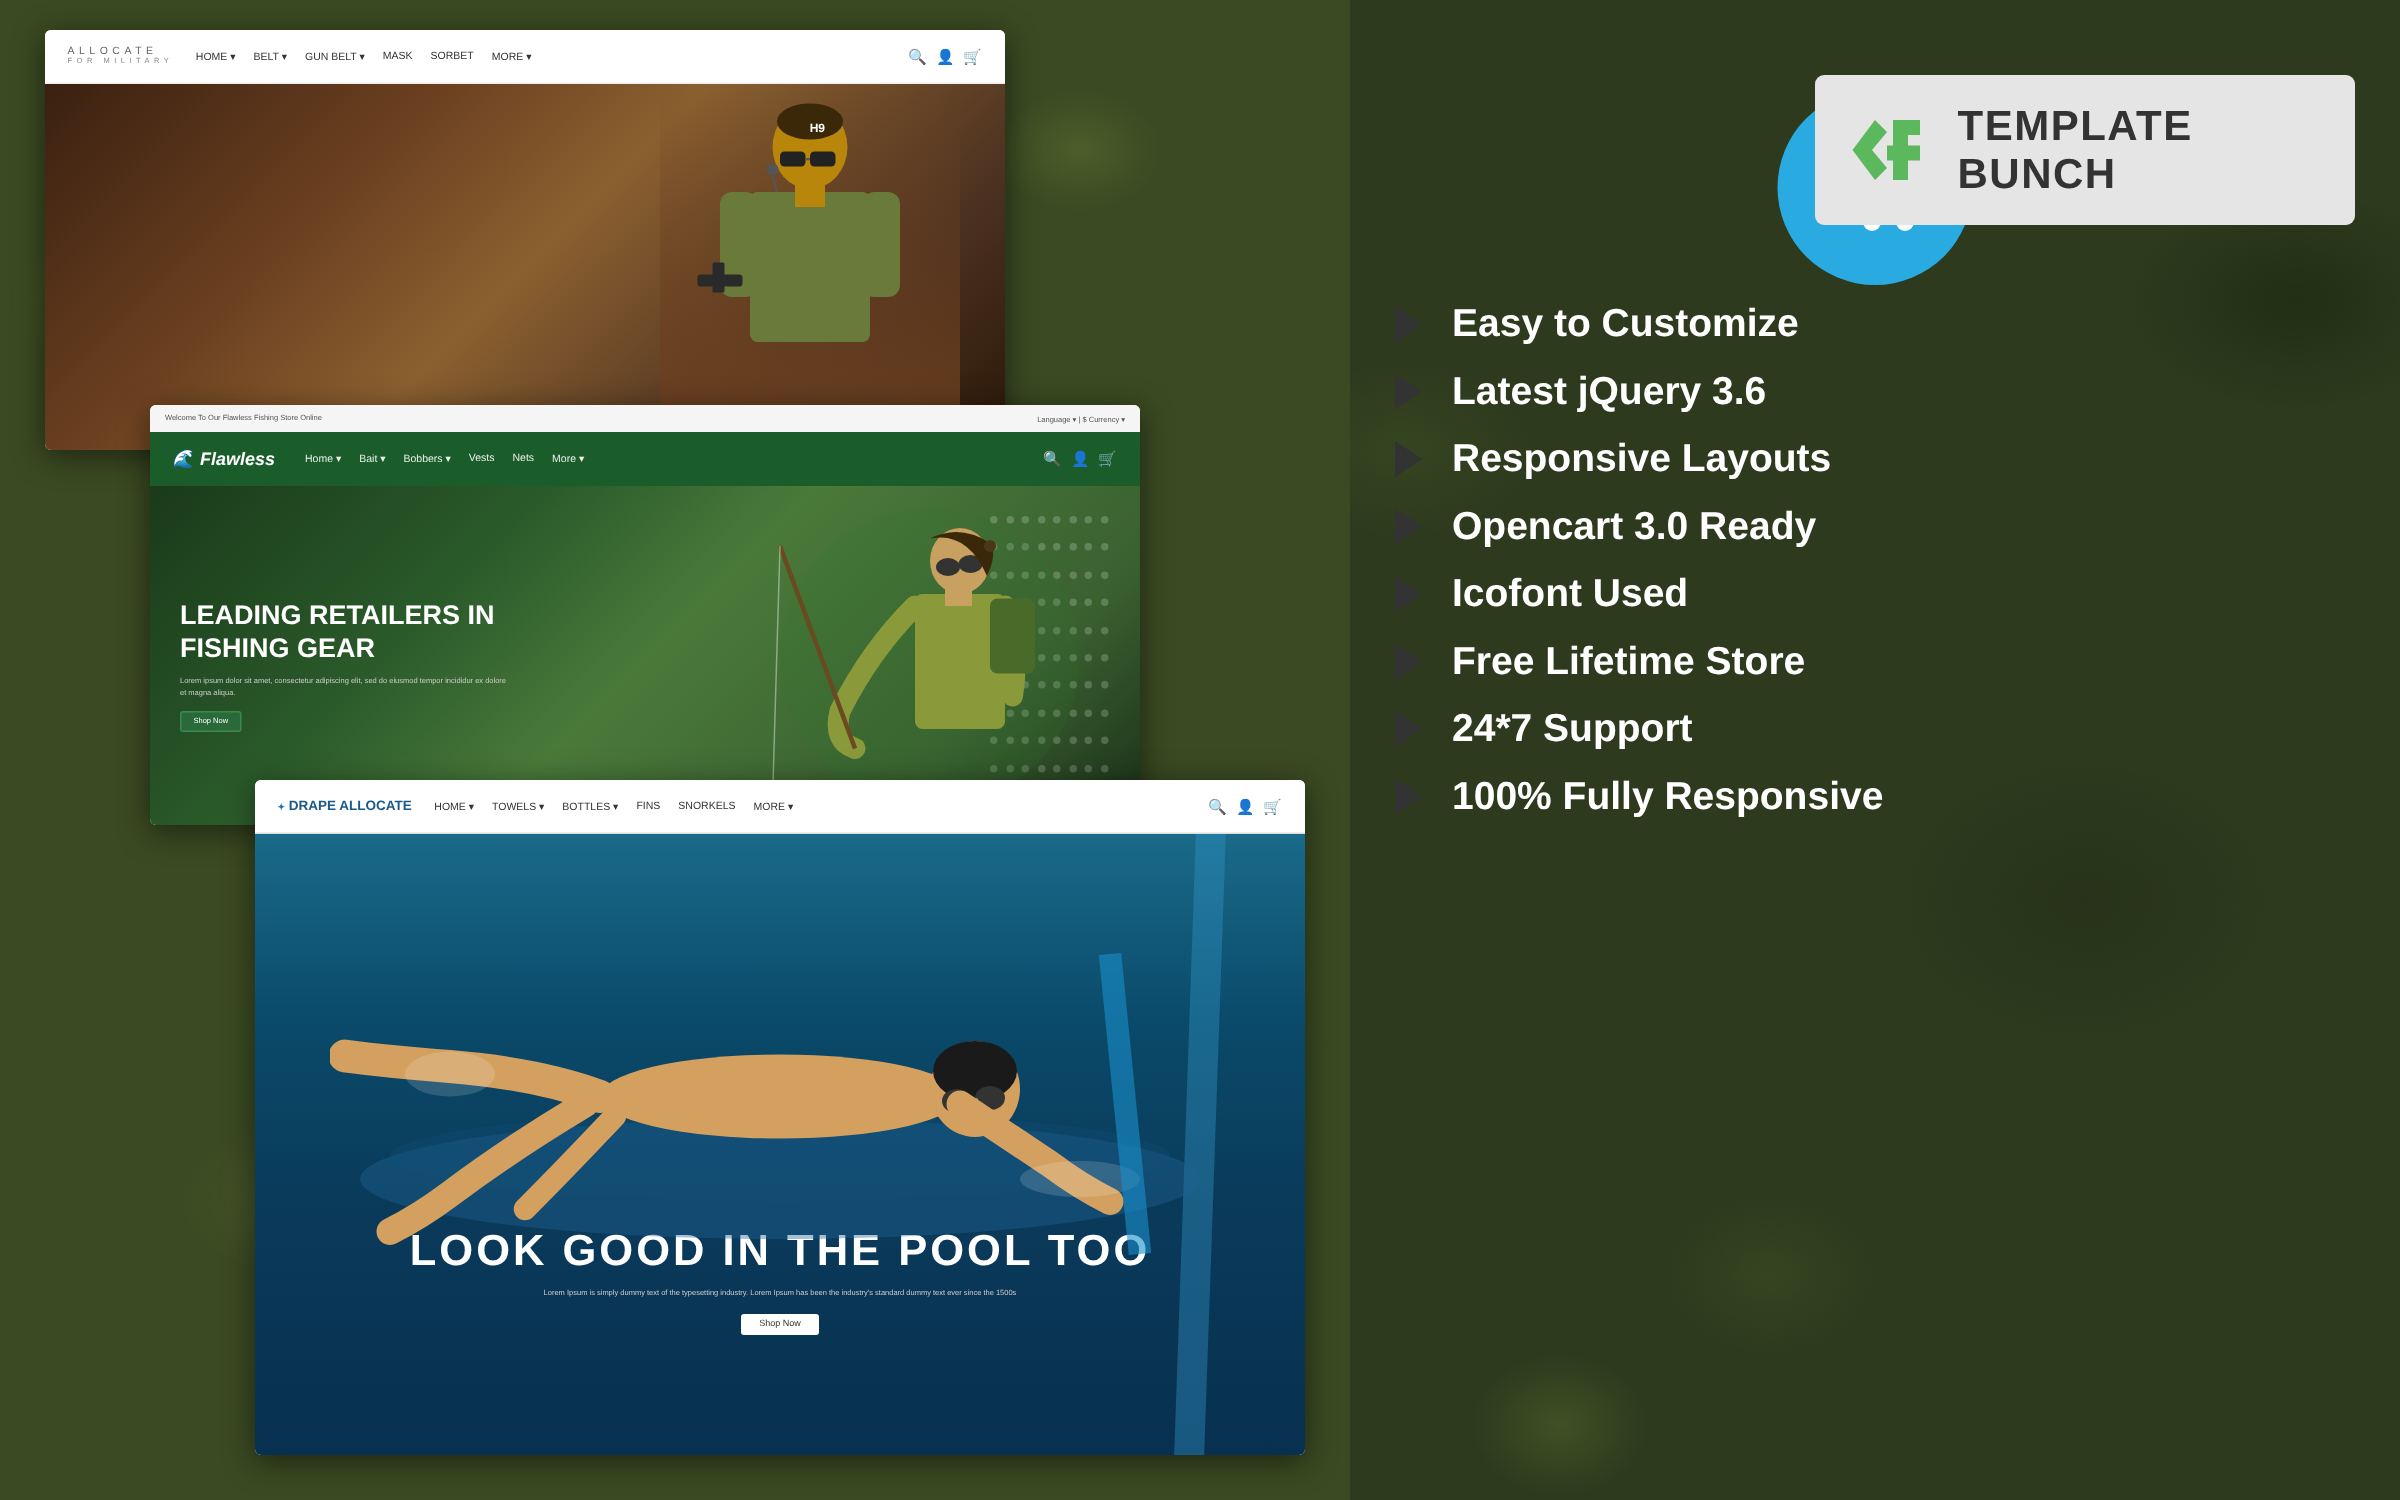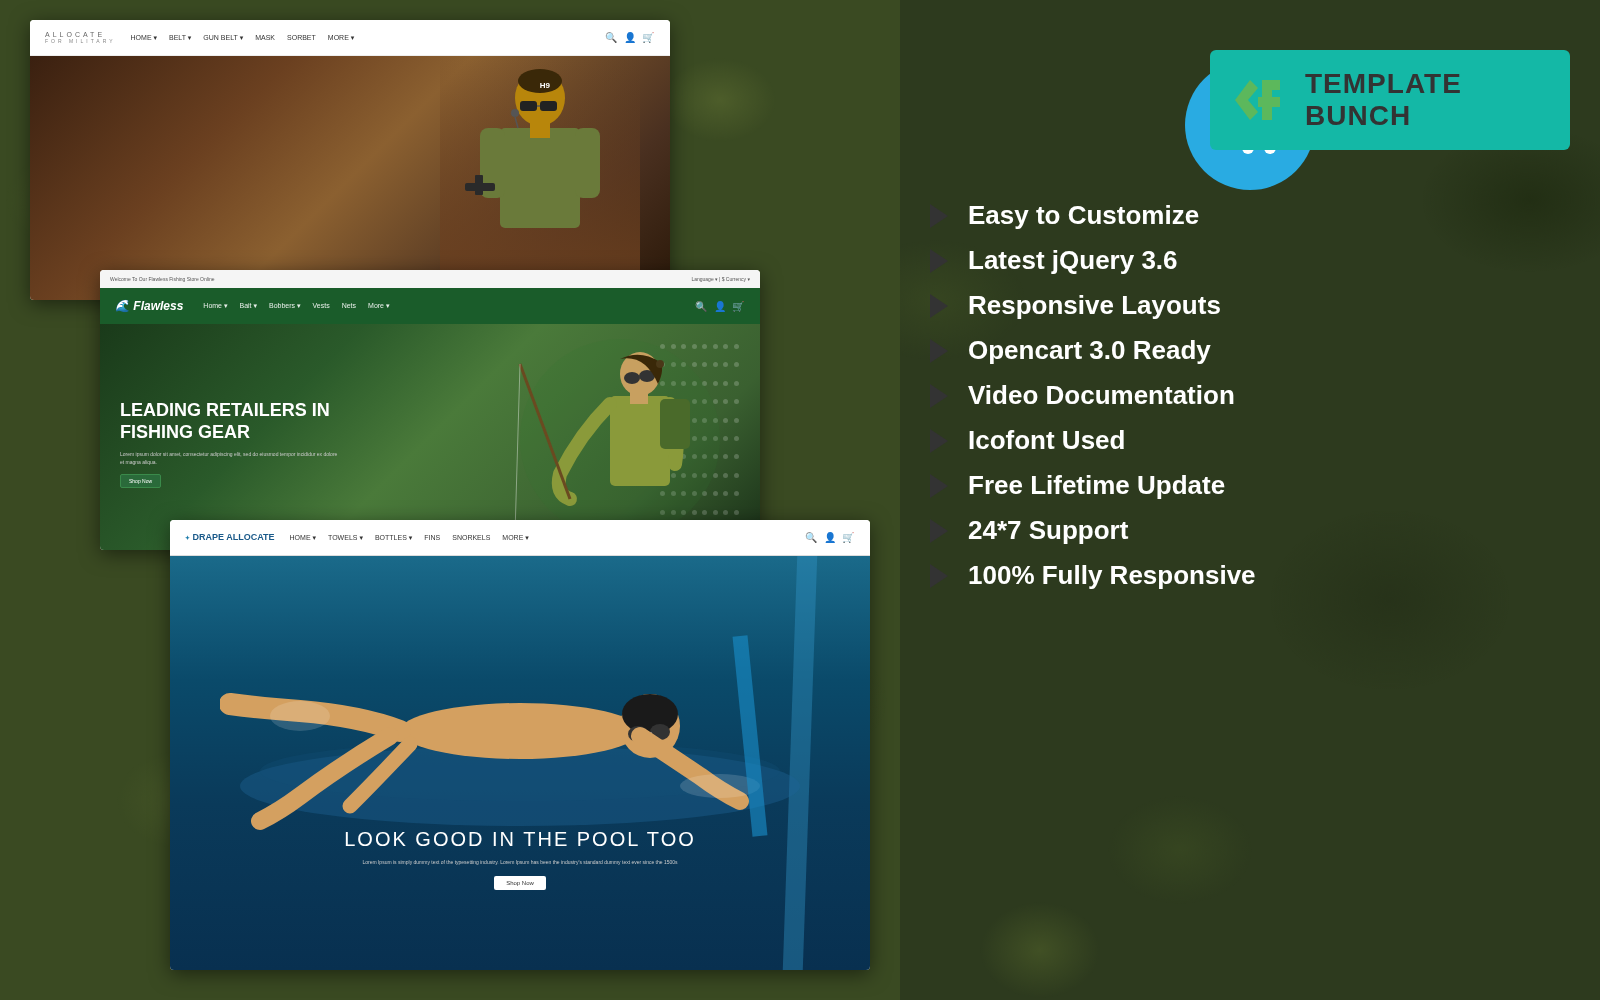--- a/index.html
+++ b/index.html
@@ -84,21 +84,21 @@
       height: 70px;
     }
 
     
     .logo-box {
       position: absolute;
       top: 50px;
       right: 30px;
       width: 360px;
       height: 100px;
-      background: #14b8a6;
+      background: #e5e5e5;
       border-radius: 6px;
       display: flex;
       align-items: center;
       justify-content: flex-start;
       padding: 15px 20px;
       gap: 15px;
       z-index: 10;
     }
 
     .tb-logo-icon {
@@ -465,22 +465,22 @@
       position: absolute;
       bottom: 80px;
       left: 50%;
       transform: translateX(-50%);
       text-align: center;
       color: white;
       width: 90%;
     }
 
     .s3-hero-title {
-      font-size: 20px;
-      font-weight: 400;
+      font-size: 29px;
+      font-weight: 700;
       text-transform: uppercase;
       letter-spacing: 2px;
     }
 
     .s3-hero-subtitle {
       font-size: 5px;
       margin-top: 8px;
       line-height: 1.5;
       color: #ccc;
       max-width: 400px;
@@ -797,29 +797,25 @@
     <div class="feature-item">
       <div class="feature-arrow"></div>
       <span class="feature-text">Responsive Layouts</span>
     </div>
     <div class="feature-item">
       <div class="feature-arrow"></div>
       <span class="feature-text">Opencart 3.0 Ready</span>
     </div>
     <div class="feature-item">
       <div class="feature-arrow"></div>
-      <span class="feature-text">Video Documentation</span>
+      <span class="feature-text">Icofont Used</span>
     </div>
     <div class="feature-item">
       <div class="feature-arrow"></div>
-      <span class="feature-text">Icofont Used</span>
-    </div>
-    <div class="feature-item">
-      <div class="feature-arrow"></div>
-      <span class="feature-text">Free Lifetime Update</span>
+      <span class="feature-text">Free Lifetime Store</span>
     </div>
     <div class="feature-item">
       <div class="feature-arrow"></div>
       <span class="feature-text">24*7 Support</span>
     </div>
     <div class="feature-item">
       <div class="feature-arrow"></div>
       <span class="feature-text">100% Fully Responsive</span>
     </div>
   </div>

